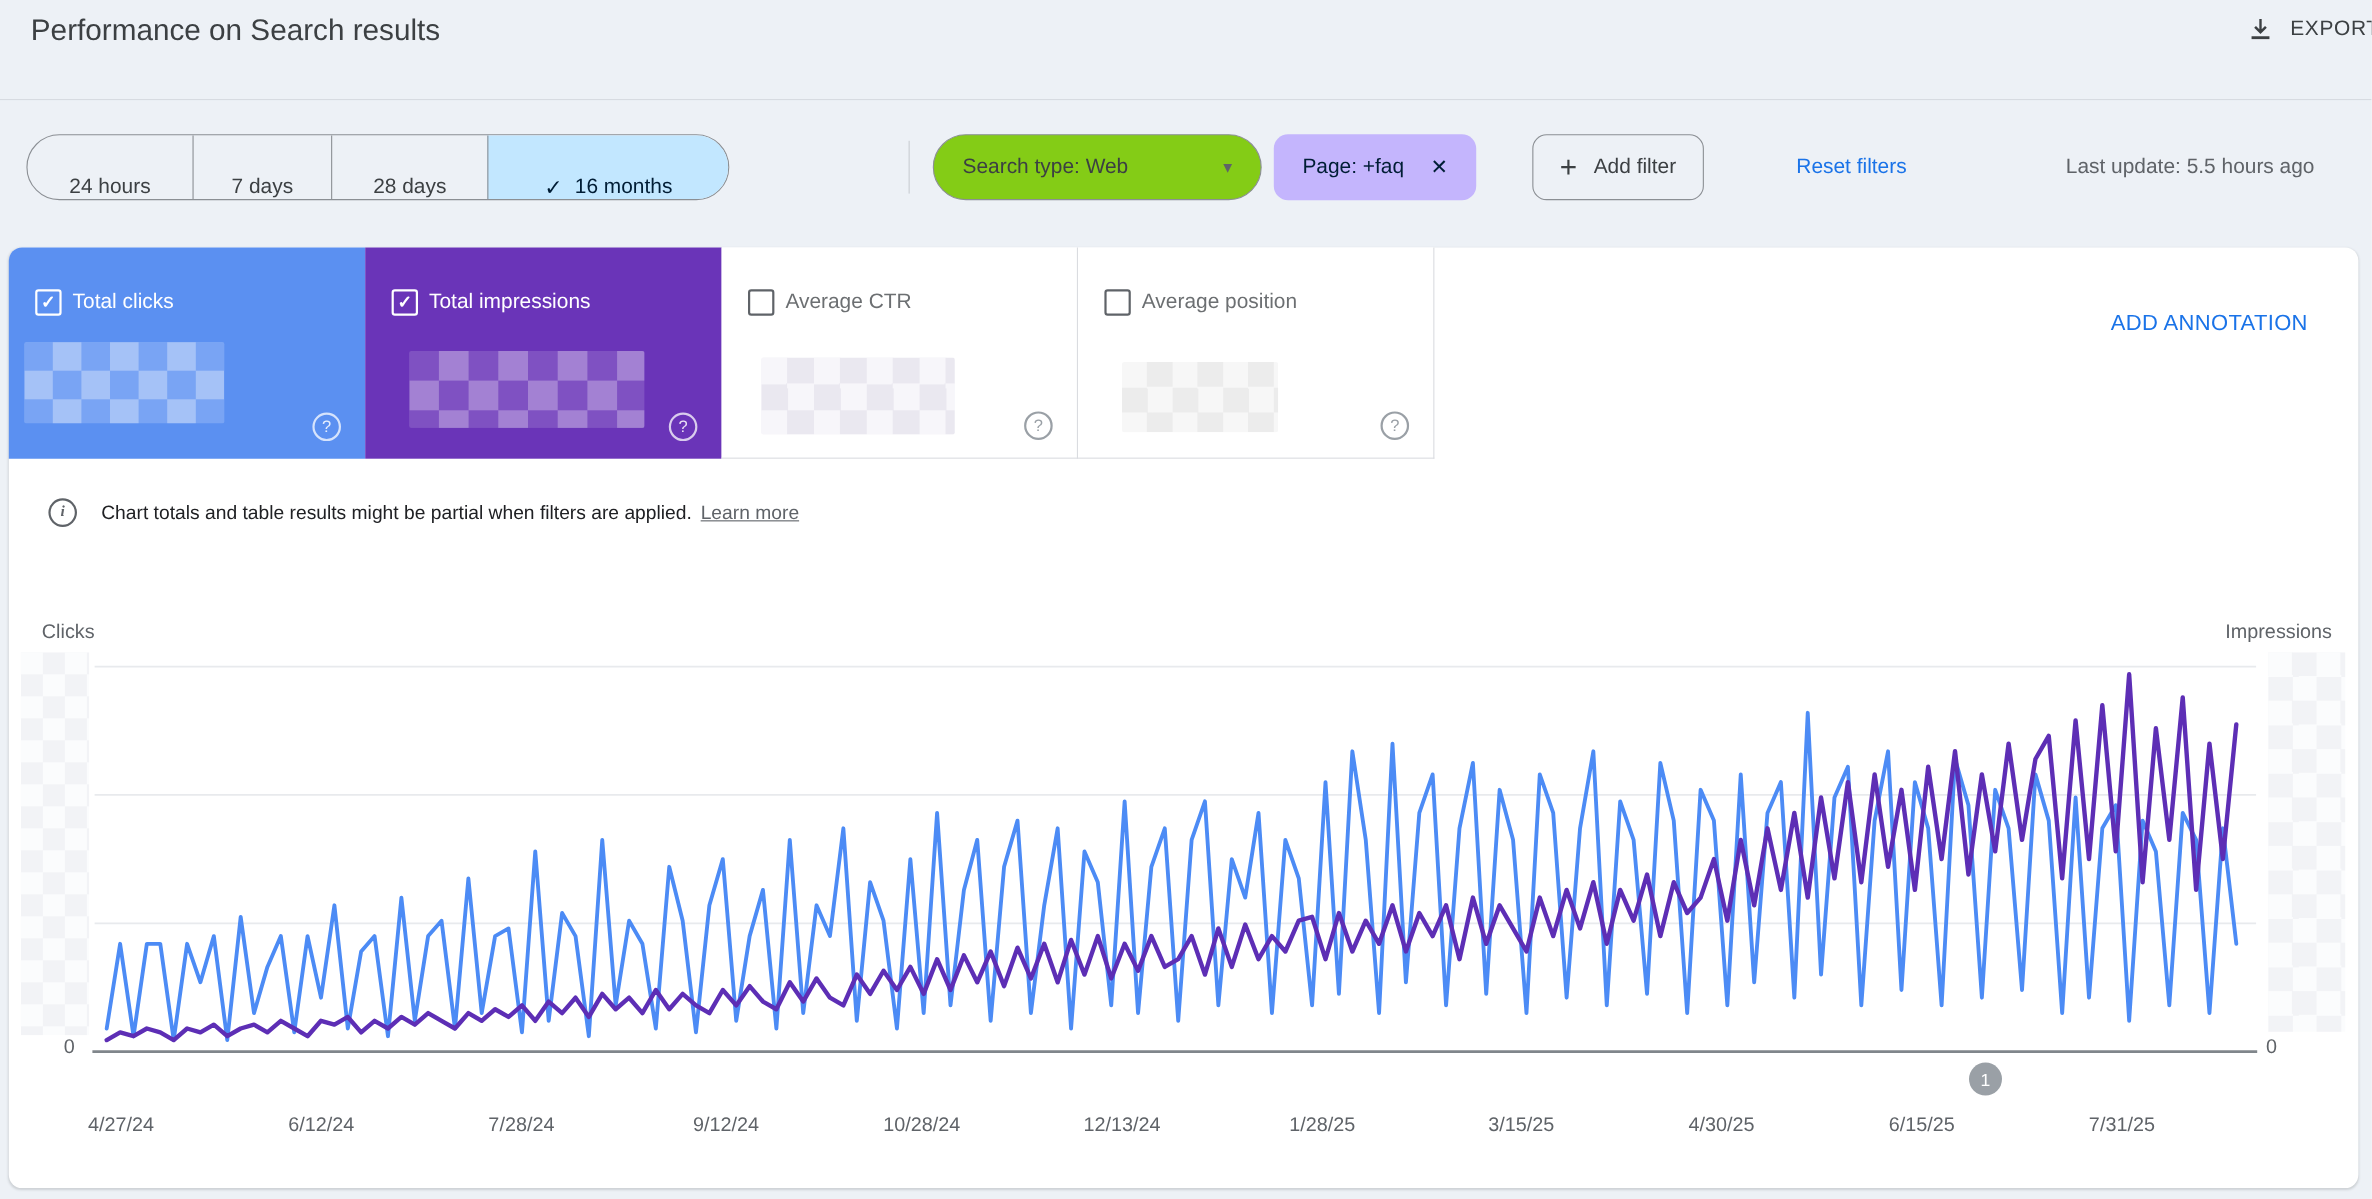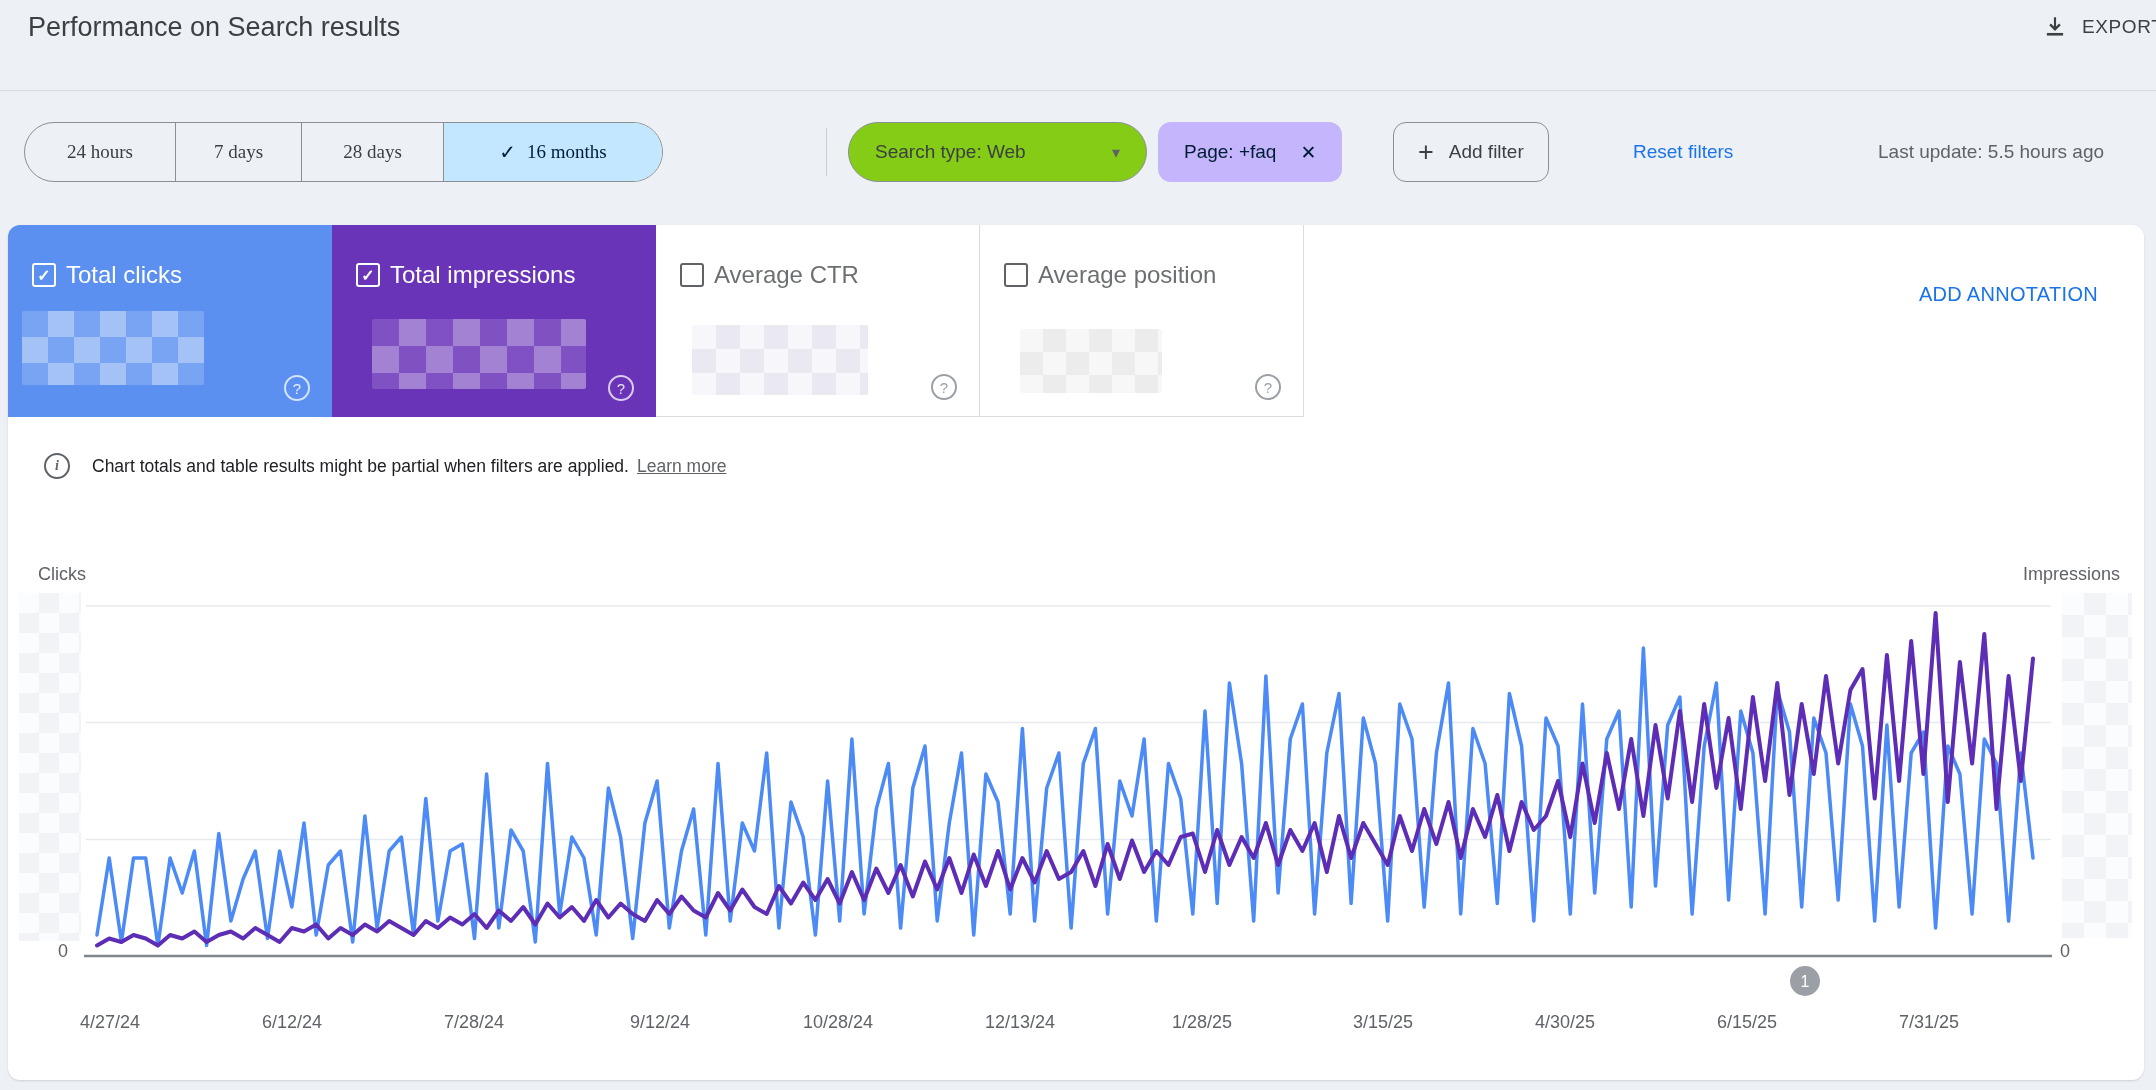--- a/index.html
+++ b/index.html
@@ -8,22 +8,22 @@
 
   
   .page-title{position:absolute;left:28px;top:12px;font-size:27px;font-weight:500;color:#3c4043;}
   .export-btn{position:absolute;left:2042px;top:14px;display:flex;align-items:center;gap:14px;cursor:pointer;}
   .export-label{font-size:19px;font-weight:500;letter-spacing:.6px;color:#3c4043;white-space:nowrap;}
   .header-divider{position:absolute;left:0;top:90px;width:2156px;height:1px;background:#d7dbe1;}
 
   
   .range-group{position:absolute;left:24px;top:122px;height:60px;display:flex;
                border:1px solid #8b8f94;border-radius:30px;overflow:hidden;box-sizing:border-box;background:transparent;}
-  .seg{display:flex;align-items:center;justify-content:center;gap:11px;font-size:19px;color:#3c4043;
-       border-left:1px solid #8b8f94;box-sizing:border-box;cursor:pointer;background:transparent;font-family:Liberation Serif, serif;}
+  .seg{display:flex;align-items:flex-end;justify-content:center;gap:11px;font-size:19px;color:#3c4043;
+       border-left:1px solid #8b8f94;box-sizing:border-box;cursor:pointer;background:transparent;}
   .seg:first-child{border-left:none;}
   .seg.selected{background:#c2e7ff;color:#001d35;font-weight:500;}
   .seg .check{font-size:20px;line-height:1;}
   .v-divider{position:absolute;left:826px;top:128px;width:1px;height:48px;background:#c9cdd3;}
   .search-pill{position:absolute;left:848px;top:122px;width:299px;height:60px;box-sizing:border-box;
                border:1px solid #8b8f94;border-radius:30px;background:#84cc16;display:flex;align-items:center;
                justify-content:space-between;padding:0 26px;font-size:19px;color:#3c4043;cursor:pointer;}
   .caret{font-size:16px;color:#5f6368;}
   .page-chip{position:absolute;left:1158px;top:122px;height:60px;box-sizing:border-box;background:#c4b5fd;
              border-radius:13px;display:flex;align-items:center;gap:24px;padding:0 26px;font-size:19px;
@@ -42,21 +42,21 @@
   .panel{position:absolute;left:8px;top:225px;width:2136px;height:855px;background:#fff;border-radius:12px;
          box-shadow:0 1px 2px rgba(60,64,67,.18);}
   .cards{position:absolute;left:0;top:0;display:flex;}
   .card{width:324px;height:192px;position:relative;box-sizing:border-box;cursor:pointer;}
   .card.c-clicks{background:#5b90f1;border-top-left-radius:12px;color:#fff;}
   .card.c-impr{background:#6a34b8;color:#fff;}
   .card.c-white{background:#fff;border-right:1px solid #dadce0;border-bottom:1px solid #dadce0;color:#5f6368;}
   .cb{position:absolute;left:24px;top:38px;width:20px;height:20px;border:2px solid #fff;border-radius:3px;
       display:flex;align-items:center;justify-content:center;font-size:16px;font-weight:700;color:#fff;}
   .c-white .cb{border-color:#5f6368;color:transparent;}
-  .card-label{position:absolute;left:58px;top:37px;font-size:24px;line-height:26px;}
+  .card-label{position:absolute;left:58px;top:37px;font-size:19px;line-height:26px;}
   .c-white .card-label{color:#3c4043;opacity:.75;}
   .value-blur{position:absolute;border-radius:2px;}
   .vb-clicks{left:14px;top:86px;width:182px;height:74px;
      background:repeating-conic-gradient(rgba(255,255,255,.45) 0% 25%, rgba(255,255,255,.18) 0% 50%);background-size:52px 52px;}
   .vb-impr{left:40px;top:94px;width:214px;height:70px;
      background:repeating-conic-gradient(rgba(255,255,255,.38) 0% 25%, rgba(255,255,255,.14) 0% 50%);background-size:54px 54px;}
   .vb-ctr{left:36px;top:100px;width:176px;height:70px;background-color:#f1eff6;
      background-image:repeating-conic-gradient(#eae8f0 0% 25%, #f7f6fa 0% 50%);background-size:48px 48px;}
   .vb-pos{left:40px;top:104px;width:142px;height:64px;
      background:repeating-conic-gradient(#ececec 0% 25%, #f7f7f7 0% 50%);background-size:46px 46px;}

